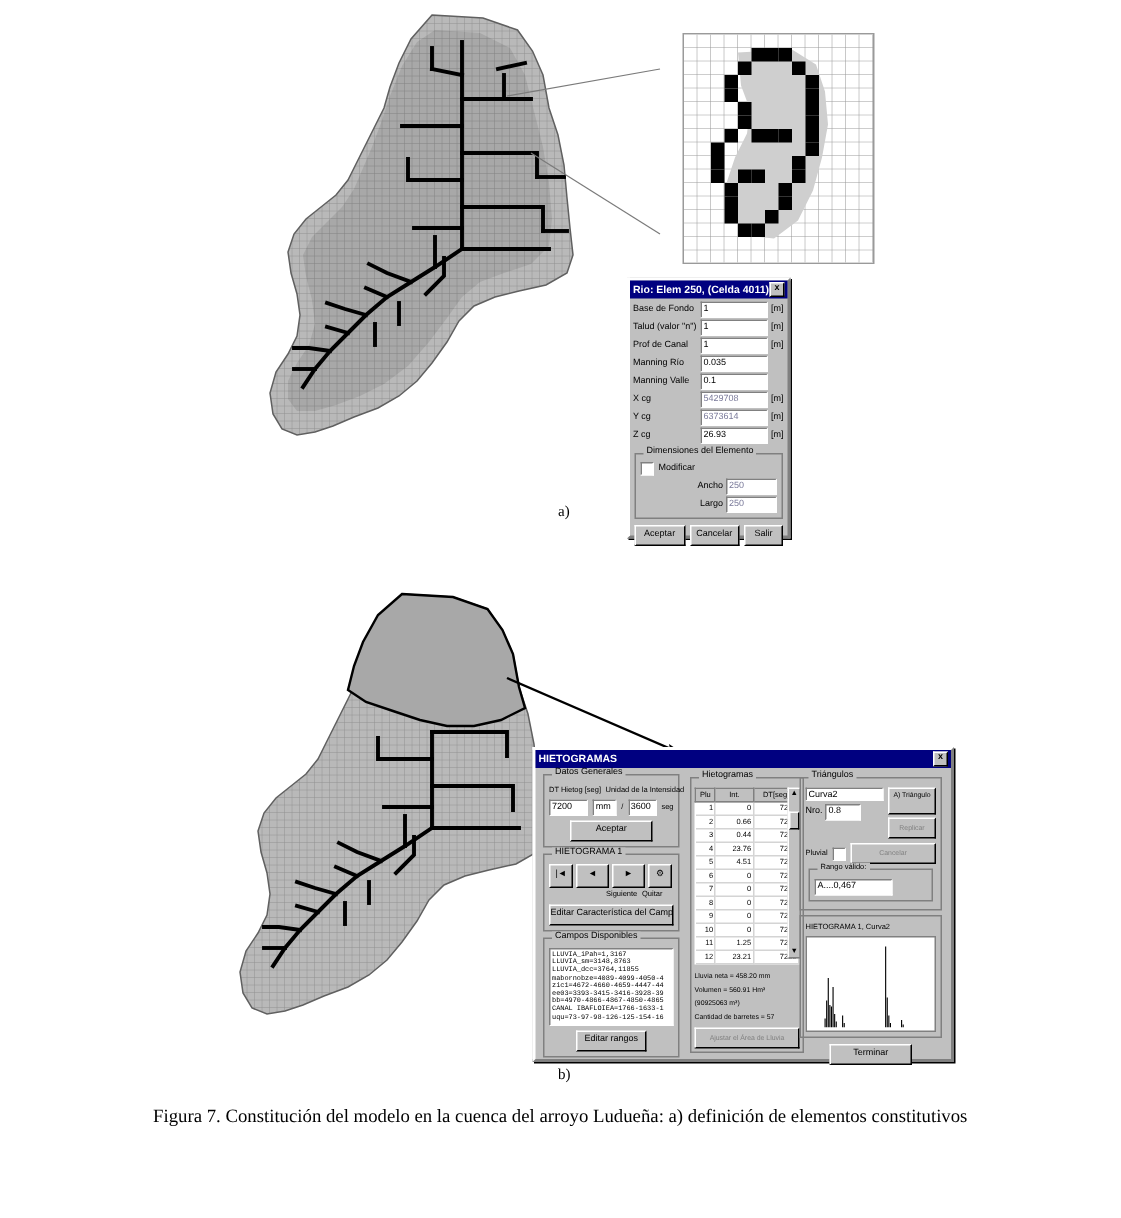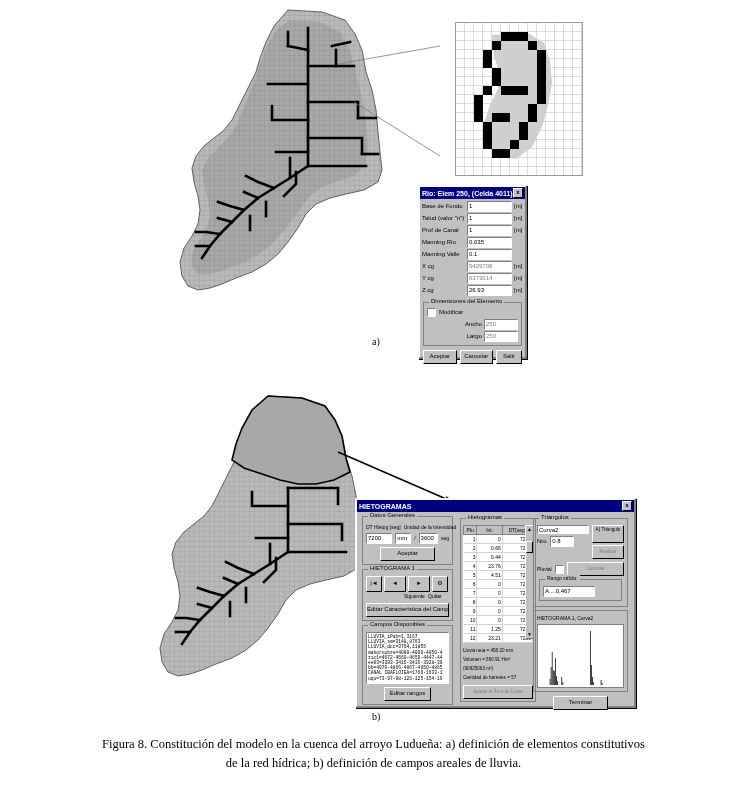--- a/index.html
+++ b/index.html
@@ -461,17 +461,16 @@
         </div>
       </div>
 
       <div class="btn" style="margin:4px 22px 0 22px;">Terminar</div>
     </div>
   </div>
 
   <span class="sublabel" style="left:372px;top:711px;">b)</span>
 
   <div class="caption">
-    <div>Figura 8. Constitución del modelo en la cuenca del arroyo Ludueña: a) definición de elementos constitutivos</div>
-    <div>de la red hídrica; b) definición de campos areales de lluvia.</div>
+    <div>Figura 7. Constitución del modelo en la cuenca del arroyo Ludueña: a) definición de elementos constitutivos</div>
   </div>
 
 </div>
 
 </body></html>

